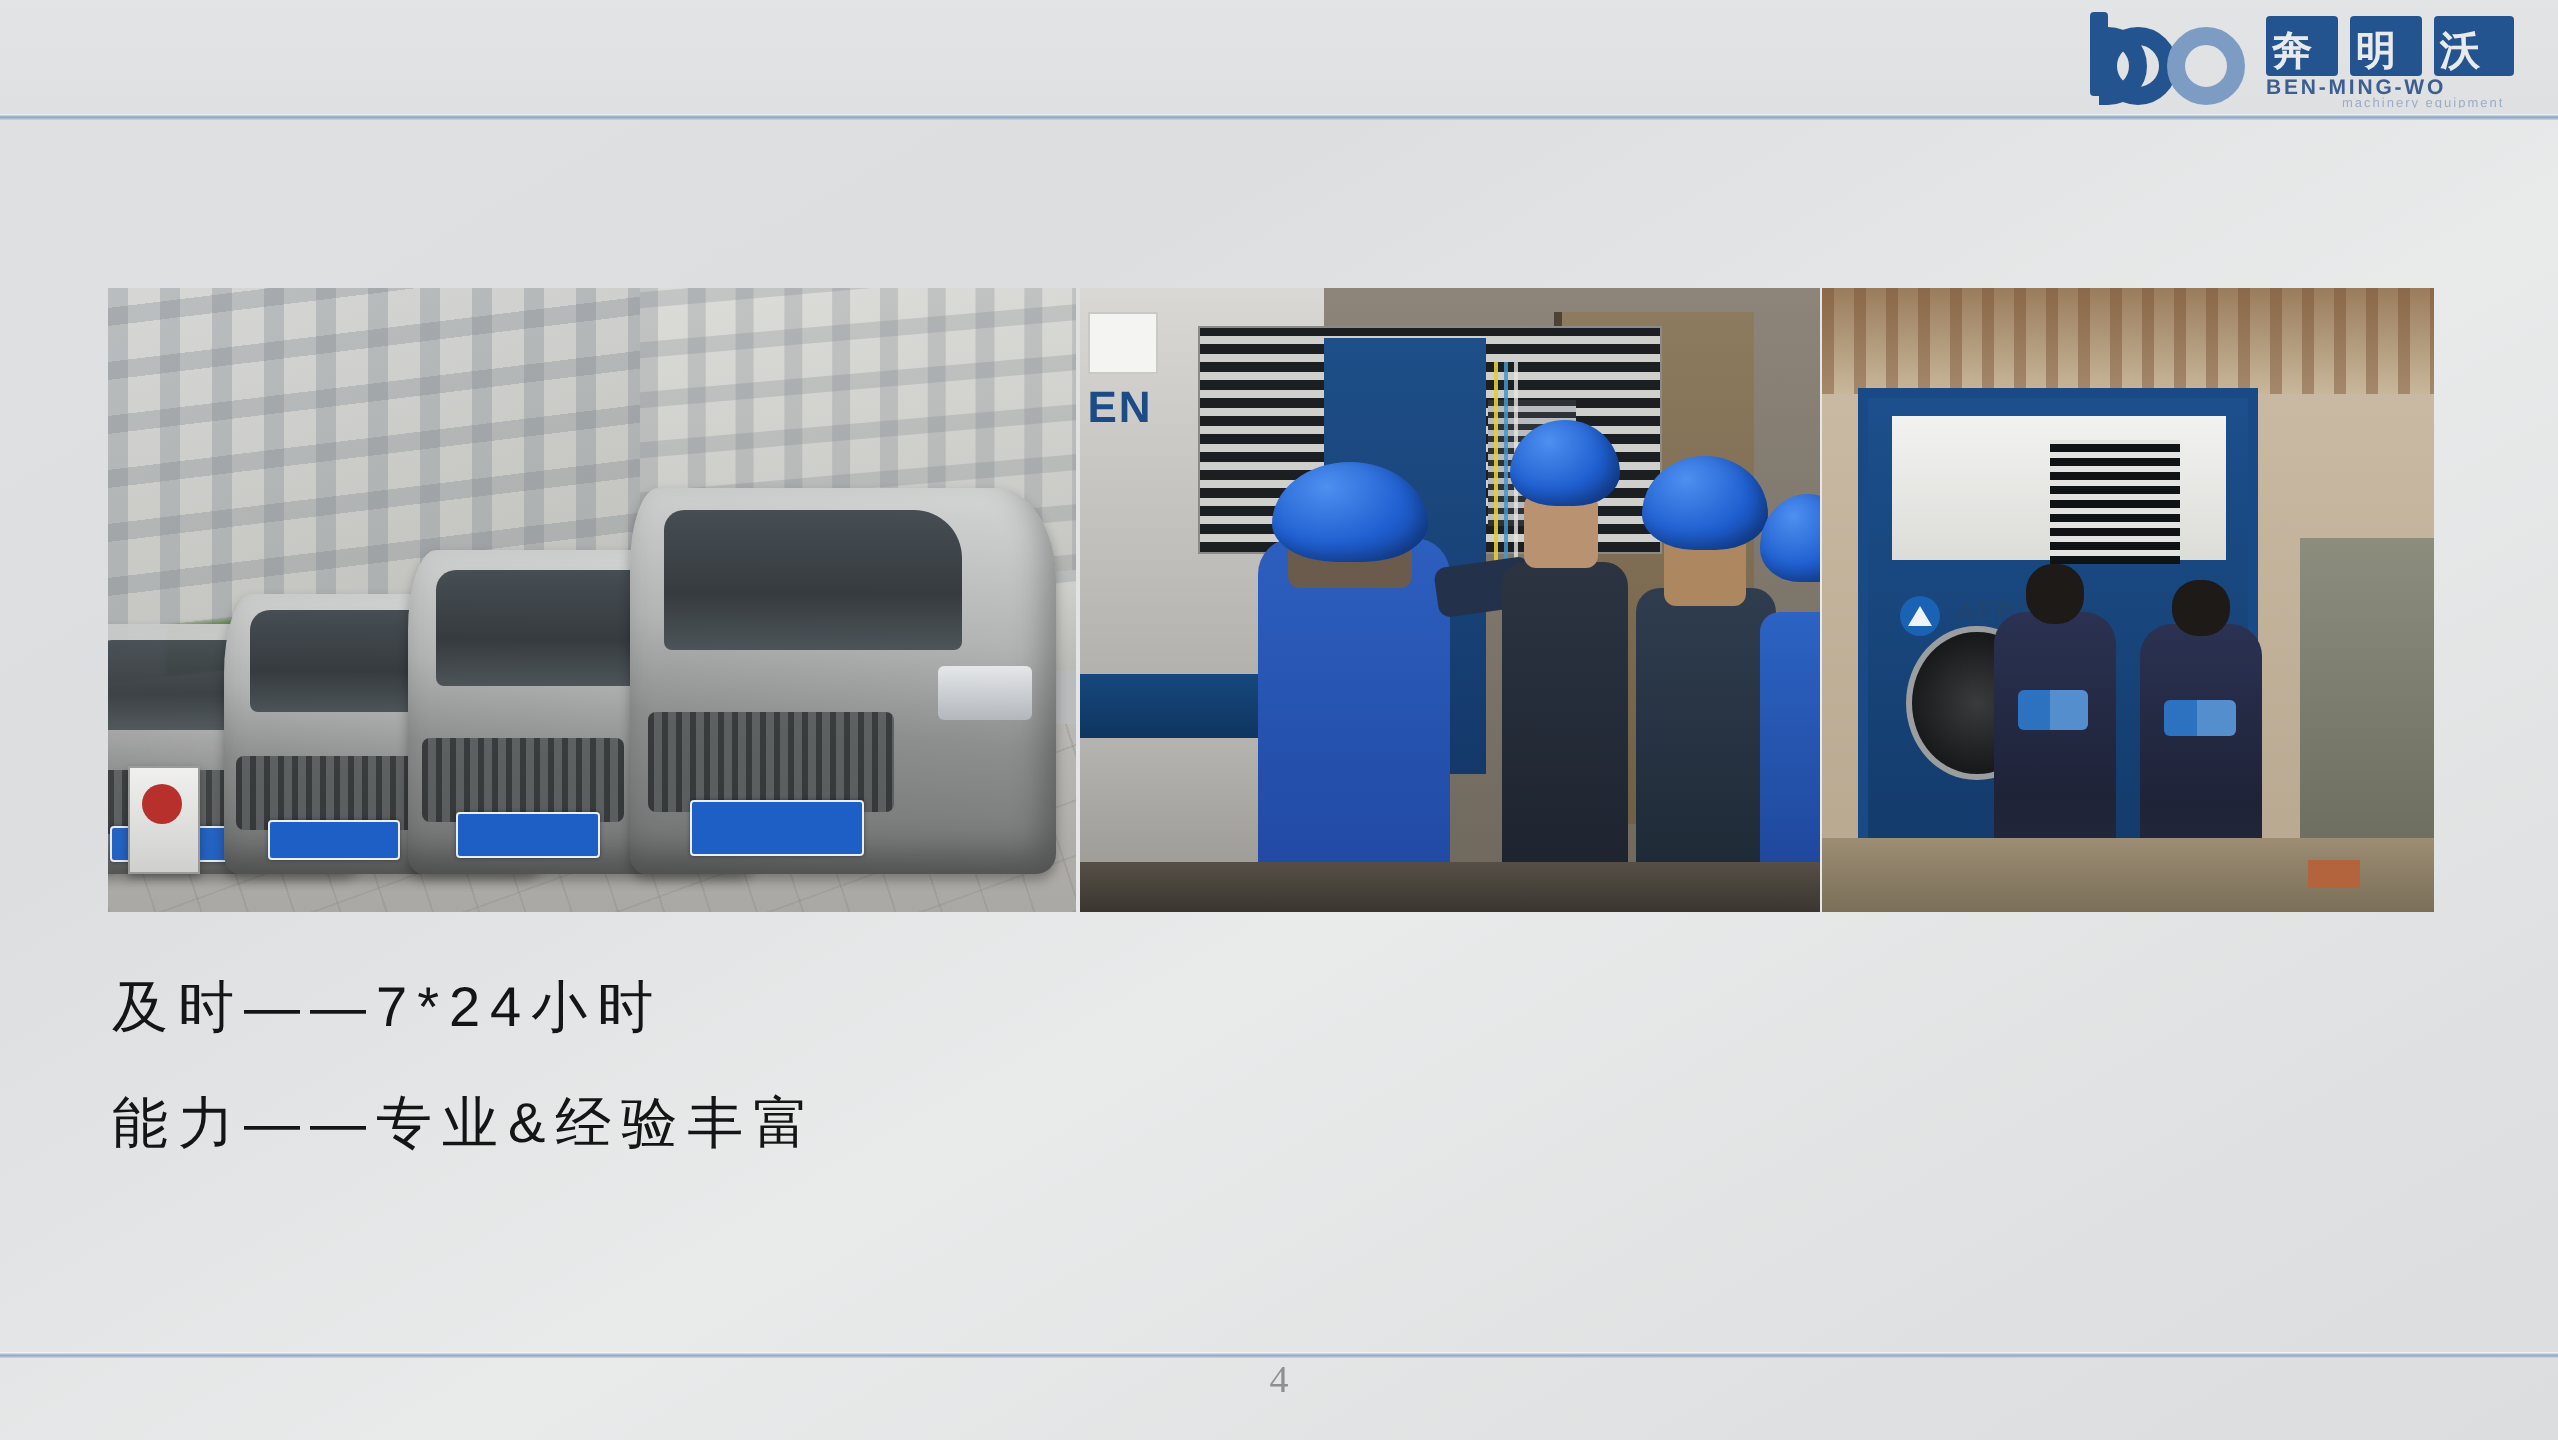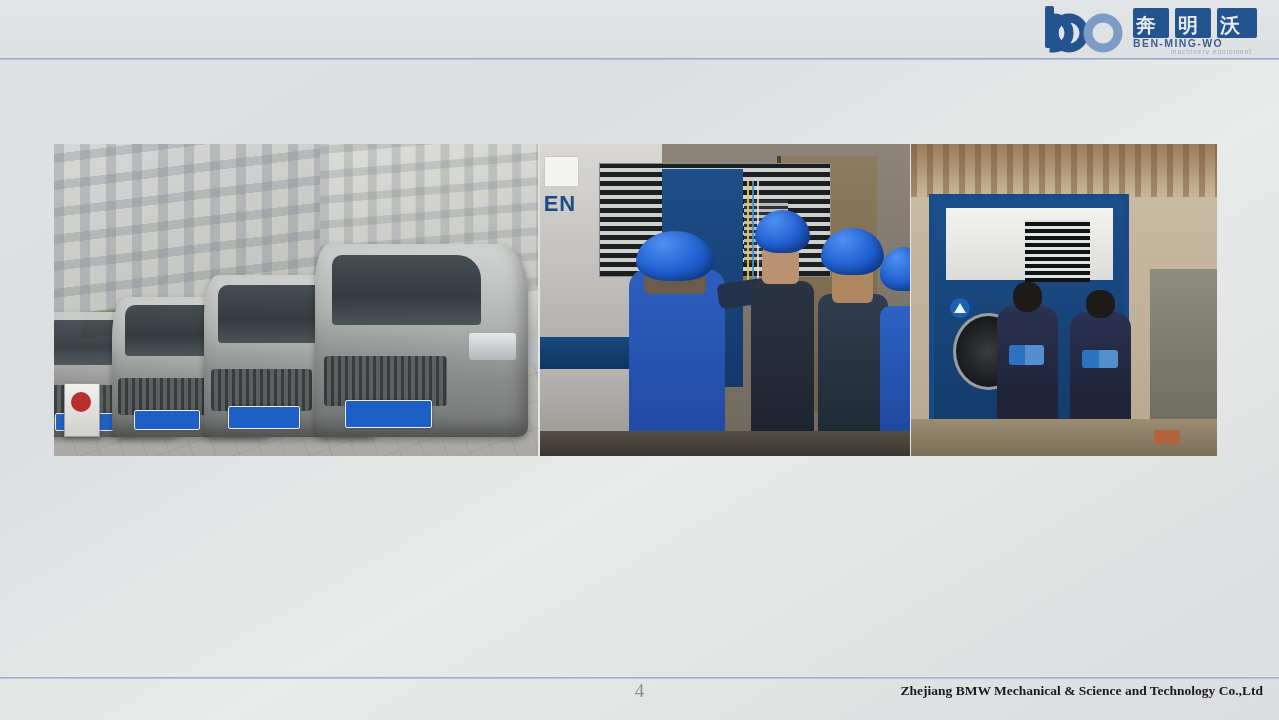--- a/index.html
+++ b/index.html
@@ -499,19 +499,20 @@
             <div class="t-logo"></div>
             <div class="t-legs"></div>
         </div>
         <div class="dirt"></div>
         <div class="brick"></div>
       </div>
     </div>
   </div>
 
   <div class="body-lines">
+    <div class="body-line">及时——7*24小时</div>
+    <div class="body-line">能力——专业&amp;经验丰富</div>
   </div>
 
   <div class="footer-rule"></div>
   <div class="page-num">4</div>
-  <div class="footer-text">Zhejiang BMW Mechanical &amp; Science and Technology Co.,Ltd</div>
 
 </div>
 
 </body></html>

